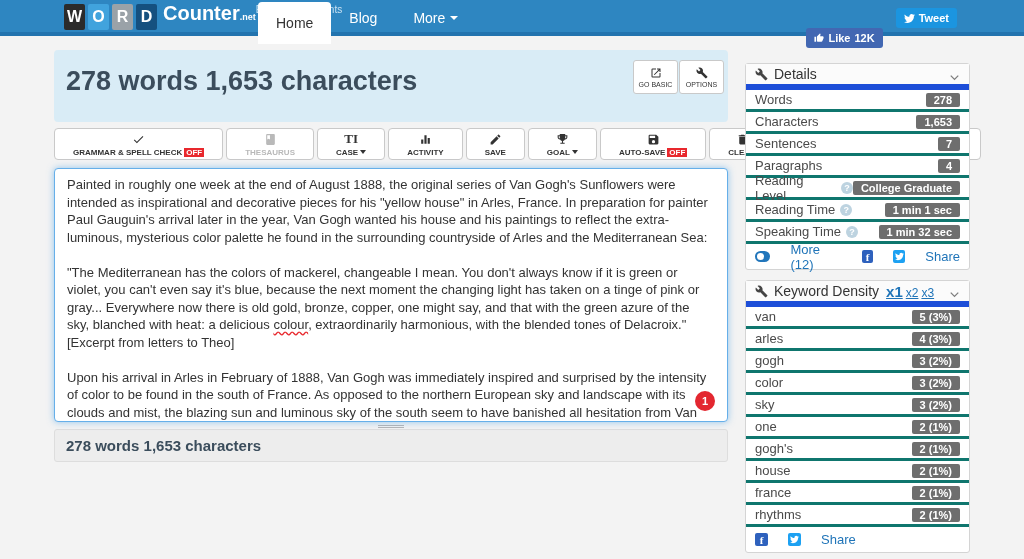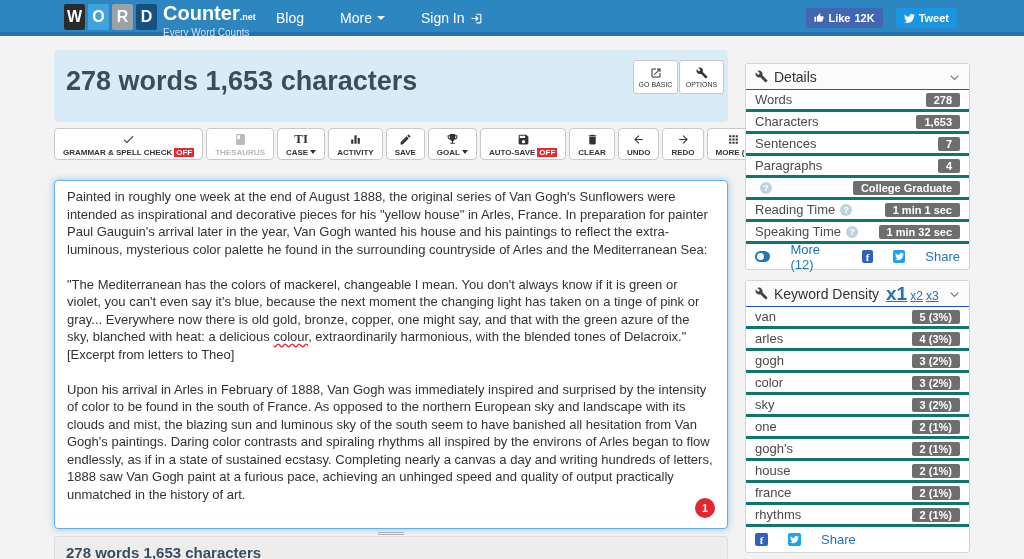--- a/index.html
+++ b/index.html
@@ -8,75 +8,75 @@
     width:1024px; height:559px; overflow:hidden; position:relative;
     font-family:"Liberation Sans", sans-serif; background:#f3f3f3;
   }
   
   .navbar { position:absolute; top:0; left:0; width:1024px; height:36px;
             background:#2e86c1; border-bottom:4px solid #2273ae; z-index:10; }
   .logo { position:absolute; left:64px; top:4px; display:flex; align-items:flex-start; gap:6px; }
   .tiles { display:flex; gap:3px; }
   .tile { width:21px; height:26px; border-radius:2px; color:#fff; font-weight:bold;
           font-size:16px; display:flex; align-items:center; justify-content:center; }
-  .brand { display:flex; flex-direction:column;justify-content:flex-end; }
+  .brand { display:flex; flex-direction:row;justify-content:flex-end; }
   .brand-line { color:#fff; font-weight:bold; font-size:20px; line-height:19px; }
   .tld { font-size:9px; font-weight:bold; }
   .tagline { color:#c9e2f3; font-size:10px; }
   .tabs { position:absolute; left:258px; top:0; height:40px; display:flex; align-items:flex-start; }
   .tab { color:#fff; font-size:14px; height:36px; line-height:36px; padding:0 18px;
          display:flex; align-items:center; gap:5px; cursor:pointer; }
   .tab.active { background:#fff; color:#333; border-radius:4px 4px 0 0;
                 height:42px; margin-top:2px; z-index:12; position:relative; }
   .caret-down { width:0; height:0; border-left:4px solid transparent; border-right:4px solid transparent;
                 border-top:4px solid currentColor; display:inline-block; }
   .social { position:absolute; right:67px; top:8px; display:flex; gap:13px; }
   .soc-btn { color:#fff; font-size:11px; font-weight:bold; height:20px; border-radius:3px;
              padding:0 8px; display:flex; align-items:center; gap:4px; cursor:pointer; }
-  .like { background:#4267b2; }
+  .like { background:#4267b2;margin-top:20px; }
   .tweet { background:#1b95e0; }
   
   .main-col { position:absolute; left:54px; top:50px; width:674px; }
   .heading-box { background:#d9ecf6; border-radius:4px; height:72px; position:relative; }
   .heading-box h1 { margin:0; padding:16px 0 0 12px; font-size:27px; color:#3b4d5c; font-weight:bold; }
   .hdr-buttons { position:absolute; right:4px; top:10px; display:flex; gap:1px; }
   .hdr-btn { width:45px; height:34px; background:#fff; border:1px solid #c9c9c9; border-radius:3px;
              display:flex; flex-direction:column; align-items:center; justify-content:center; gap:2px;
              font-size:7px; color:#333; cursor:pointer; padding:0; font-family:inherit; }
   .toolbar { margin-top:6px; display:flex; gap:3px; }
-  .tb-btn { background:#fff; border:1px solid #c9c9c9; border-radius:4px; height:32px; padding:3px 8px 2px;
+  .tb-btn { background:#fff; border:1px solid #c9c9c9; border-radius:4px; height:32px; padding:3px 18px 2px;
             display:flex; flex-direction:column; align-items:center; justify-content:center; gap:2px;
             cursor:pointer; font-family:inherit; }
   .tb-btn .ic { color:#333; height:13px; display:flex; align-items:center; }
   .tb-label { font-size:8px; font-weight:bold; color:#333; white-space:nowrap;
               display:flex; align-items:center; gap:2px; }
   .tb-btn.disabled .ic, .tb-btn.disabled .tb-label { color:#b9b9b9; }
   .tb-badge { background:#e8282d; color:#fff; padding:0 2px; font-size:8px; font-weight:bold; }
   .tb-caret { width:0; height:0; border-left:3px solid transparent; border-right:3px solid transparent;
               border-top:4px solid #333; display:inline-block; }
   .case-glyph { font-family:"Liberation Serif", serif; font-size:13px; font-weight:bold; color:#333; }
-  .editor { margin-top:20px; height:349px; background:#fff; border:1px solid #66afe9; border-radius:4px;
+  .editor { margin-top:8px; height:254px; background:#fff; border:1px solid #66afe9; border-radius:4px;
             box-shadow:0 0 7px rgba(102,175,233,.7); padding:7px 12px; position:relative; overflow:hidden; }
   .editor .p { font-size:13px; line-height:17.5px; color:#333; min-height:17.5px; }
   .misspell { text-decoration:underline; text-decoration-style:wavy; text-decoration-color:#e8282d;
               text-underline-offset:2px; }
   .err-badge { position:absolute; right:12px; bottom:10px; width:20px; height:20px; border-radius:50%;
                background:#e32730; color:#fff; font-size:11px; font-weight:bold;
                display:flex; align-items:center; justify-content:center; cursor:pointer; }
   .resize-handle { width:26px; height:6px; margin:1px auto 0; display:flex; flex-direction:column;
                    gap:1px; justify-content:center; cursor:ns-resize; }
   .resize-handle i { display:block; height:1px; background:#b5b5b5; }
   .footer-bar { height:33px; background:#ededed; border:1px solid #ddd; border-radius:3px;
                 display:flex; align-items:center; padding-left:11px;
                 font-size:15px; font-weight:bold; color:#3b4d5c; }
   
   .sidebar { position:absolute; left:745px; top:63px; width:225px; }
   .panel { background:#fff; border:1px solid #d4d4d4; border-radius:3px; margin-bottom:10px; }
   .panel-header { position:relative; height:26px; display:flex; align-items:center; gap:6px;
-                  padding:0 9px; border-bottom:1px solid #1d4ed8; background:#fbfbfb;
+                  padding:0 9px; border-bottom:6px solid #1d4ed8; background:#fbfbfb;
                   font-size:14px; color:#333; cursor:pointer; }
   .panel-header .wr { color:#444; display:flex; }
   .chev { position:absolute; right:7px; top:6px; color:#7d7d7d; }
   .row { display:flex; align-items:center; height:22px; padding:0 9px;
          border-bottom:3px solid #0f766e; font-size:13px; color:#4a4a4a; }
   .pill { margin-left:auto; background:#6e6e6e; color:#fff; font-size:11px; font-weight:bold;
           padding:1px 8px; border-radius:2px; white-space:nowrap; }
   .qmark { width:12px; height:12px; border-radius:50%; background:#bdd3e0; color:#fff; font-size:9px;
            font-weight:bold; display:inline-flex; align-items:center; justify-content:center;
            margin-left:5px; cursor:pointer; }
@@ -85,54 +85,49 @@
   .fb-ic { width:13px; height:13px; border-radius:2px; background:#2e61bd; color:#fff; font-size:11px;
            font-weight:bold; display:inline-flex; align-items:center; justify-content:center;
            cursor:pointer; font-family:"Liberation Serif", serif; }
   .tw-ic { width:13px; height:13px; border-radius:2px; background:#1da1f2; color:#fff;
            display:inline-flex; align-items:center; justify-content:center; cursor:pointer; }
   .toggle { width:17px; height:11px; border-radius:6px; background:#2276bb; position:relative;
             display:inline-block; cursor:pointer; }
   .toggle::after { content:''; position:absolute; left:2px; top:2px; width:7px; height:7px;
                    border-radius:50%; background:#fff; }
   .mult { color:#1f74b8; text-decoration:underline; font-size:12px; margin-left:3px; cursor:pointer; }
-  .mult.first { font-size:19px; font-weight:bold; margin-left:1px; }
+  .mult.first { font-size:15px; font-weight:bold; margin-left:1px; }
   svg { display:block; }
 </style>
 </head>
 <body>
 
 <div class="navbar">
   <div class="logo">
     <div class="tiles" id="logo-tiles">
         <span class="tile" style="background: rgb(43, 43, 43);">W</span>
         <span class="tile" style="background: rgb(65, 163, 221);">O</span>
         <span class="tile" style="background: rgb(154, 162, 168);">R</span>
         <span class="tile" style="background: rgb(21, 80, 127);">D</span>
       </div>
     <div class="brand">
       <div class="brand-line"><span>Counter</span><span class="tld">.net</span></div>
       <div class="tagline">Every Word Counts</div>
     </div>
   </div>
   <div class="tabs" id="nav-tabs">
+      <div class="tab active">
+        <span>Home</span>
+      </div>
       <div class="tab">
         <span>Blog</span>
       </div>
       <div class="tab">
         <span>More</span>
         <span class="caret-down"></span>
-      </div>
-      <div class="tab">
-        <span>Sign In</span>
-        <span>
-          <svg viewBox="0 0 24 24" width="13" height="13" fill="currentColor">
-            <path d="M11 7l-1.4 1.4 2.6 2.6H3v2h9.2l-2.6 2.6L11 17l5-5-5-5zm8 12h-7v2h7a2 2 0 0 0 2-2V5a2 2 0 0 0-2-2h-7v2h7v14z"></path>
-          </svg>
-        </span>
       </div>
     </div>
   <div class="social">
     <div class="soc-btn like">
       <span class="ic" id="like-ic"><span><svg viewBox="0 0 24 24" width="10" height="10" fill="currentColor">
               <path d="M1 21h4V9H1v12zM23 10c0-1.1-.9-2-2-2h-6.31l.95-4.57.03-.32c0-.41-.17-.79-.44-1.06L14.17 1 7.59 7.59C7.22 7.95 7 8.45 7 9v10c0 1.1.9 2 2 2h9c.83 0 1.54-.5 1.84-1.22l3.02-7.05c.09-.23.14-.47.14-.73v-2z"></path>
             </svg></span></span>
       <span>Like</span>
       <span>12K</span>
     </div>
@@ -344,20 +339,21 @@
         </div>
         <div class="row">
           <span>Sentences</span>
           <span class="pill">7</span>
         </div>
         <div class="row">
           <span>Paragraphs</span>
           <span class="pill">4</span>
         </div>
         <div class="row">
+          <span>Reading Level</span>
           <span class="qmark">?</span>
           <span class="pill">College Graduate</span>
         </div>
         <div class="row">
           <span>Reading Time</span>
           <span class="qmark">?</span>
           <span class="pill">1 min 1 sec</span>
         </div>
         <div class="row">
           <span>Speaking Time</span>

